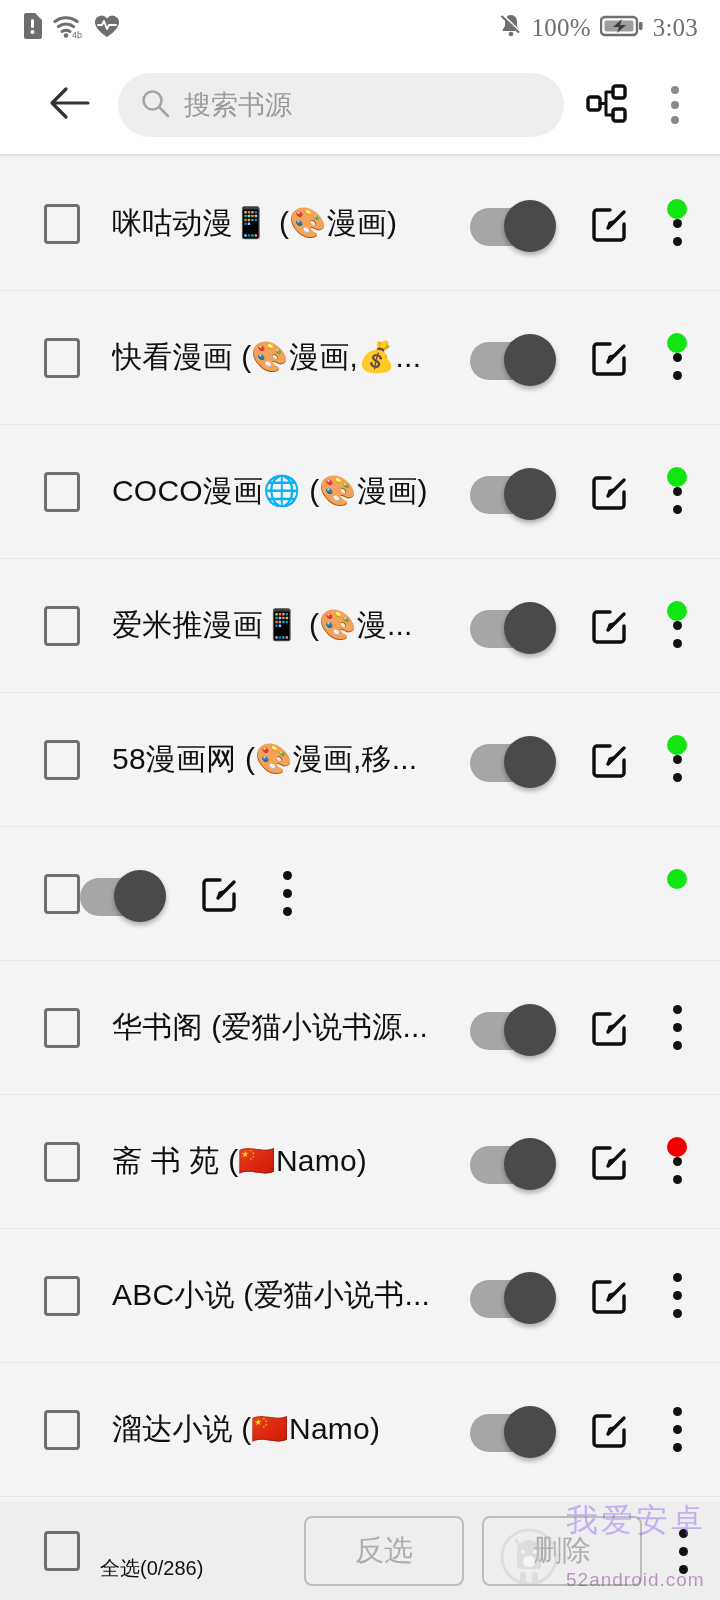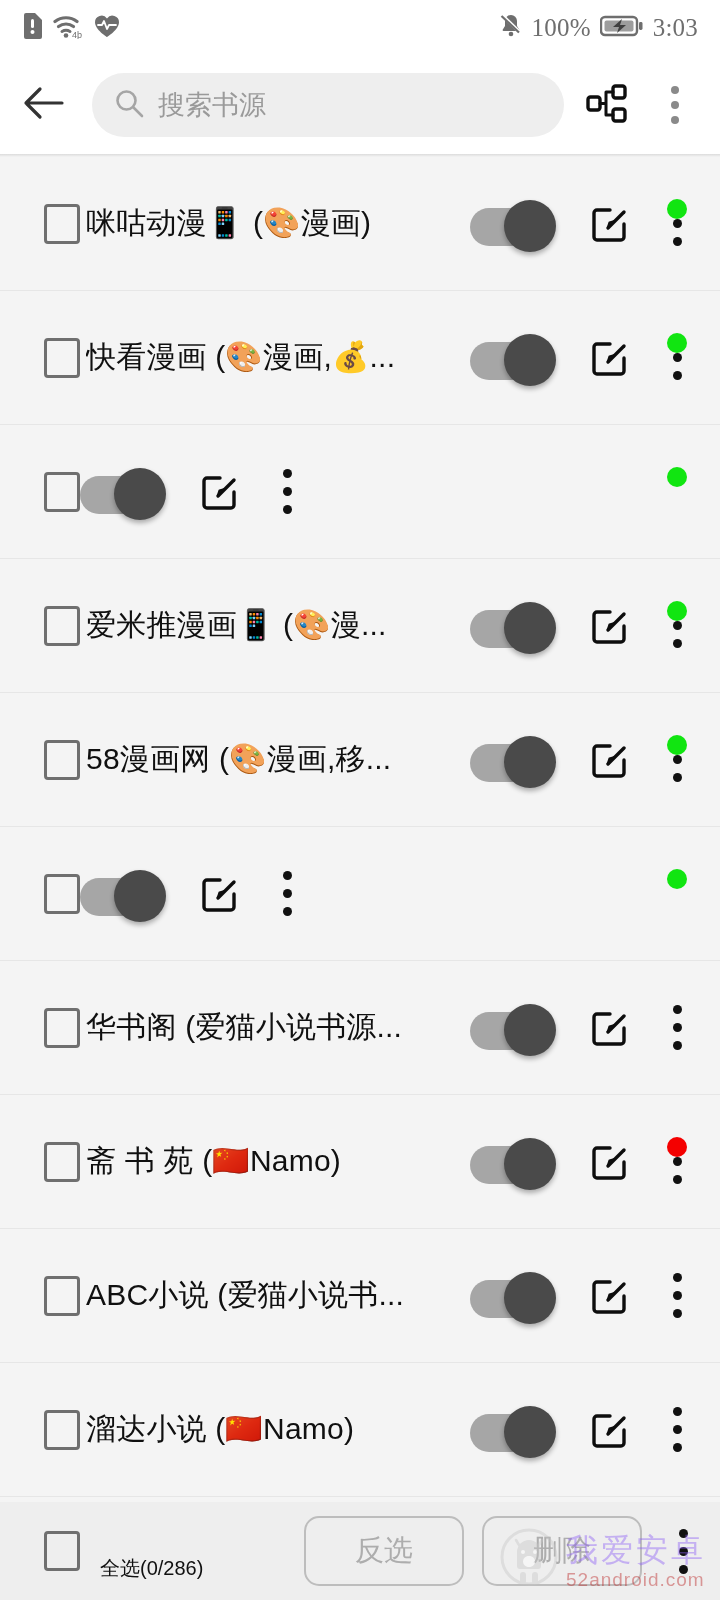--- a/index.html
+++ b/index.html
@@ -20,21 +20,21 @@
   }
   .sb-left, .sb-right { display:flex; align-items:center; }
   .sb-left { gap:11px; }
   .sb-right { gap:9px; }
   .sb-text { font-size:25px; color:#6e6e6e; letter-spacing:.2px; font-family:Liberation Serif, serif; }
   .sb-ico { display:block; }
 
   
   .toolbar {
     height:98px; flex:0 0 98px; background:#ffffff;
-    display:flex; align-items:center; padding:0 14px 0 12px; gap:6px;
+    display:flex; align-items:center; padding:0 14px 0 38px; gap:6px;
   }
   .back-btn { width:64px; height:64px; display:flex; align-items:center; justify-content:center; flex:0 0 64px; }
   .searchbox {
     flex:1 1 auto; height:64px; background:#eeeeee; border-radius:32px;
     display:flex; align-items:center; padding:0 22px; gap:14px; margin:0 6px 0 10px;
   }
   .search-ph { font-size:27px; color:#9a9a9a; font-family:"Liberation Sans","DejaVu Sans",sans-serif; }
   .tb-btn { width:62px; height:62px; display:flex; align-items:center; justify-content:center; flex:0 0 62px; }
   .kebab { display:flex; flex-direction:column; gap:7px; align-items:center; }
   .kebab i { width:8px; height:8px; border-radius:50%; background:#8a8a8a; display:block; }
@@ -42,21 +42,21 @@
   .toolbar-shadow { height:3px; flex:0 0 3px; background:linear-gradient(to bottom, rgba(0,0,0,.10), rgba(0,0,0,0)); }
 
   
   .list { flex:1 1 auto; background:#f4f4f4; overflow:hidden; }
   .row {
     position:relative; height:134px; display:flex; align-items:center;
     padding:0 18px 0 44px; border-bottom:1px solid #e6e6e6; background:#f4f4f4;
   }
   .cbox { width:36px; height:40px; border:3px solid #6f6f6f; border-radius:4px; flex:0 0 36px; background:transparent; }
   .row-title {
-    flex:1 1 auto; margin-left:6px; font-size:30px; color:#101010;
+    flex:1 1 auto; margin-left:32px; font-size:30px; color:#101010;
     white-space:nowrap; overflow:hidden; text-overflow:clip;
     font-family:"Liberation Sans","DejaVu Sans",sans-serif; letter-spacing:.2px;
   }
   .switch { position:relative; width:86px; height:48px; flex:0 0 86px; margin-right:26px; }
   .switch .track { position:absolute; left:0; top:8px; width:72px; height:38px; border-radius:19px; background:#a6a6a6; }
   .switch .thumb { position:absolute; right:0; top:0; width:52px; height:52px; border-radius:50%; background:#4a4a4a; box-shadow:0 3px 5px rgba(0,0,0,.30); }
   .edit-btn { width:54px; height:54px; flex:0 0 54px; display:flex; align-items:center; justify-content:center; margin-right:22px; }
   .row-kebab { width:38px; height:60px; flex:0 0 38px; display:flex; flex-direction:column; gap:9px; align-items:center; justify-content:center; margin-right:6px; }
   .row-kebab i { width:9px; height:9px; border-radius:50%; background:#111111; display:block; }
   .dot { position:absolute; right:33px; width:20px; height:20px; border-radius:50%; }
@@ -64,36 +64,36 @@
   .dot.red { background:#f40000; }
 
   
   .bottombar {
     position:relative; flex:0 0 98px; height:98px; background:#eeeeee;
     display:flex; align-items:center; padding:0 18px 0 44px; gap:0;
   }
   .bb-label { font-size:20px; color:#101010; margin-left:20px; white-space:nowrap; font-family:"Liberation Sans","DejaVu Sans",sans-serif;margin-top:34px; }
   .bb-spacer { flex:1 1 auto; }
   .bb-btn {
-    min-width:160px; height:70px; border:2px solid #bdbdbd; border-radius:15px;
+    min-width:160px; height:70px; border:2px solid #bdbdbd; border-radius:8px;
     background:transparent; color:#adadad; font-size:29px;
     display:flex; align-items:center; justify-content:center; margin-left:18px;
     font-family:"Liberation Sans","DejaVu Sans",sans-serif;
   }
   .bb-kebab { width:38px; height:60px; display:flex; flex-direction:column; gap:9px; align-items:center; justify-content:center; margin-left:22px; }
   .bb-kebab i { width:9px; height:9px; border-radius:50%; background:#111111; display:block; }
 
   
   .watermark {
     position:absolute; right:14px; bottom:6px; display:flex; align-items:flex-end; gap:8px;
     pointer-events:none; opacity:.42;
   }
   .wm-text { display:flex; flex-direction:column; align-items:flex-start; }
   .wm-cn { font-size:32px; color:#8b5cf6; letter-spacing:3px; line-height:1; font-family:"Liberation Sans","DejaVu Sans",sans-serif; }
-  .wm-en { font-size:19px; color:#b91c1c; letter-spacing:1px; line-height:1.5; font-family:"Liberation Sans",sans-serif; }
+  .wm-en { font-size:19px; color:#701a75; letter-spacing:1px; line-height:1.5; font-family:"Liberation Sans",sans-serif;margin-top:30px; }
 </style>
 </head>
 <body>
 
 <div class="screen">
 
   <div class="statusbar">
     <div class="sb-left">
       <span class="sb-ico">
         <svg width="20" height="26" viewBox="0 0 20 26">
@@ -218,20 +218,21 @@
         </div>
         <div class="row-kebab">
           <i></i>
           <i></i>
           <i></i>
         </div>
         <span class="dot green" style="top: 42px;"></span>
       </div>
       <div class="row">
         <div class="cbox"></div>
+        <div class="row-title">COCO漫画🌐 (🎨漫画)</div>
         <div class="switch">
           <span class="track"></span>
           <span class="thumb"></span>
         </div>
         <div class="edit-btn">
           <span><svg width="46" height="46" viewBox="0 0 46 46">
               <path d="M38 25v13a3 3 0 0 1-3 3H11a3 3 0 0 1-3-3V14a3 3 0 0 1 3-3h13" fill="none" stroke="#0d0d0d" stroke-width="3.4" stroke-linecap="round"></path>
               <path d="M22 29l16-16" stroke="#0d0d0d" stroke-width="3.4" stroke-linecap="round"></path>
               <path d="M22 29l1.6-5.2 5.2-1.6" fill="none" stroke="#0d0d0d" stroke-width="2.6" stroke-linejoin="round"></path>
             </svg></span>

